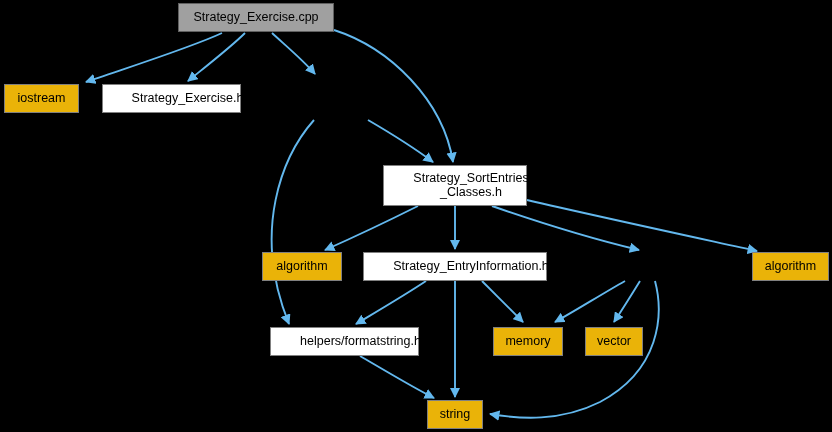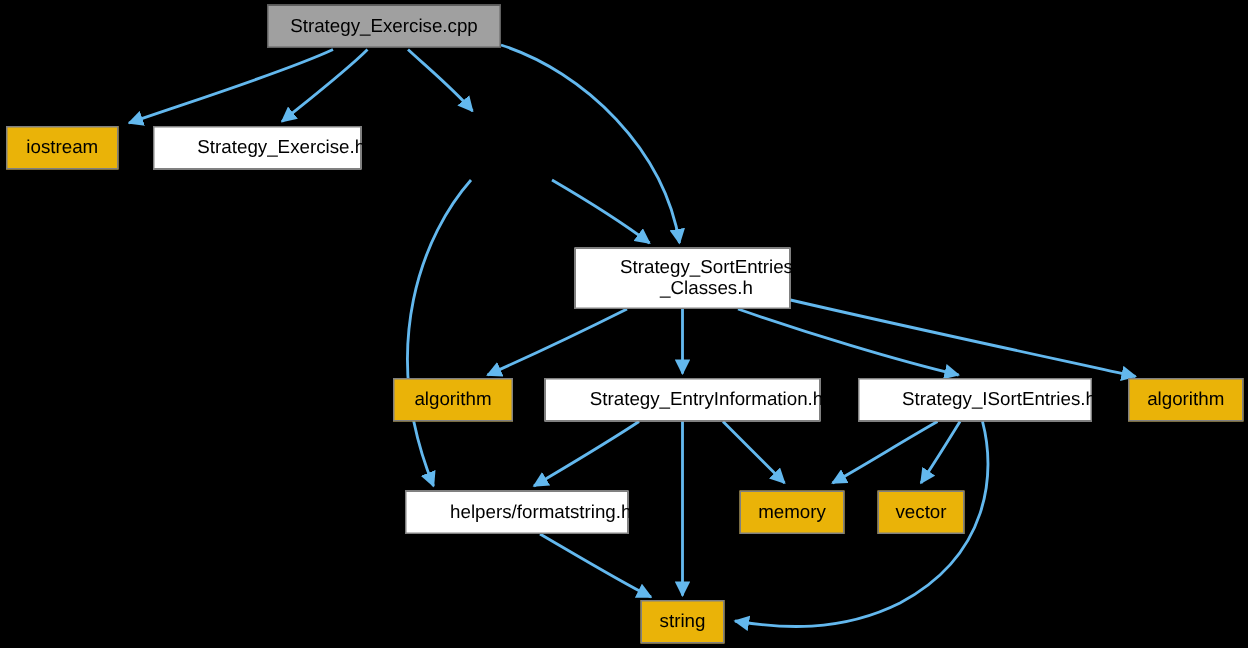--- a/index.html
+++ b/index.html
@@ -43,19 +43,18 @@
       <path d="M 655,281 C 664,315 660,370 600,402 C 560,422 520,419 490,414" fill="none" stroke="#63b8ee" stroke-width="1.9" marker-end="url(#arrow)"></path>
       <path d="M 360,356 C 384,370 414,388 434,398" fill="none" stroke="#63b8ee" stroke-width="1.9" marker-end="url(#arrow)"></path>
     </svg>
 <div class="node root" style="left: 178px; top: 3px; width: 156px; height: 29px;"><span>Strategy_Exercise.cpp</span></div>
     <div class="node lib" style="left: 4px; top: 84px; width: 75px; height: 29px;"><span>iostream</span></div>
     <div class="node hdr" style="left: 102px; top: 84px; width: 139px; height: 29px;"><span>Strategy_Exercise.h</span></div>
     <div class="node hdr" style="left: 383px; top: 165px; width: 144px; height: 41px;"><span>Strategy_SortEntries
 _Classes.h</span></div>
     <div class="node lib" style="left: 262px; top: 252px; width: 80px; height: 29px;"><span>algorithm</span></div>
     <div class="node hdr" style="left: 363px; top: 252px; width: 184px; height: 29px; align-items: center;"><span>Strategy_EntryInformation.h</span></div>
-    <div class="node hdr" style="left: 572px; top: 252px; width: 156px; height: 29px;"><span>Strategy_ISortEntries.h</span></div>
     <div class="node lib" style="left: 752px; top: 252px; width: 77px; height: 29px;"><span>algorithm</span></div>
     <div class="node hdr" style="left: 270px; top: 327px; width: 149px; height: 29px;"><span>helpers/formatstring.h</span></div>
     <div class="node lib" style="left: 493px; top: 327px; width: 70px; height: 29px; text-align: center;"><span>memory</span></div>
     <div class="node lib" style="left: 585px; top: 327px; width: 58px; height: 29px;"><span>vector</span></div>
     <div class="node lib" style="left: 427px; top: 400px; width: 56px; height: 29px;"><span>string</span></div>
   </div>
 
 </body></html>

